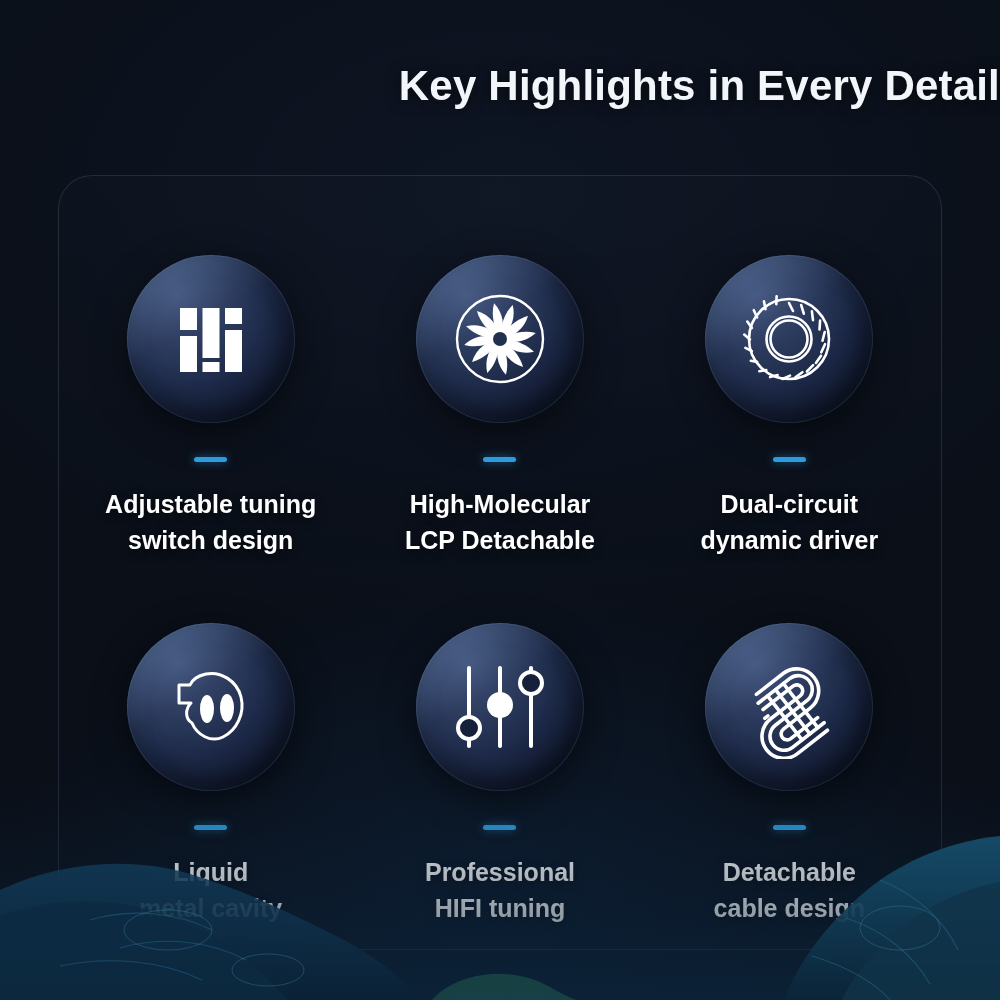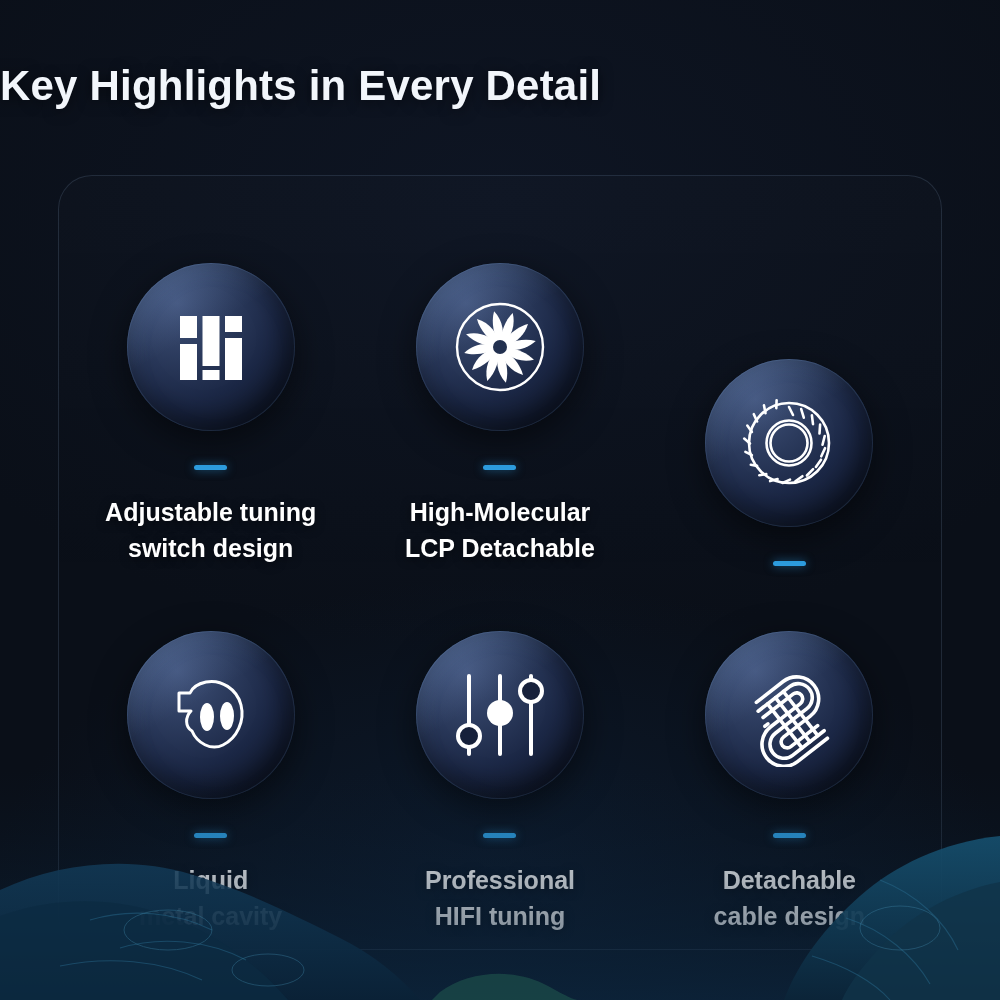--- a/index.html
+++ b/index.html
@@ -21,21 +21,21 @@
     overflow:hidden;
   }
 
   
   .terrain { position:absolute; left:0; bottom:0; width:1000px; height:230px; }
   .terrain svg { display:block; width:1000px; height:230px; }
 
   
   .title {
     position:absolute; top:62px; left:0; width:1000px;
-    text-align:left;
+    text-align:right;
     font-size:42px; font-weight:bold;
     letter-spacing:.2px;
     color:#f2f6fb;
     text-shadow:0 2px 14px rgba(0,0,0,.55);
   }
 
   
   .panel {
     position:absolute;
     left:58px; top:175px;
@@ -51,21 +51,21 @@
     left:58px; top:175px;
     width:884px; height:775px;
     display:grid;
     grid-template-columns:repeat(3, 1fr);
     grid-template-rows:repeat(2, 1fr);
     padding:22px 8px 16px;
   }
 
   .cell {
     display:flex; flex-direction:column;
-    align-items:center; justify-content:flex-end;
+    align-items:center; justify-content:center;
     padding-top:50px;
   }
 
   .badge {
     position:relative;
     width:168px; height:168px;
     border-radius:50%;
     background:
       radial-gradient(circle at 30% 24%, #40527a 0%, #2b3a5c 32%, #1b2745 58%, #121b31 80%, #0e1527 100%);
     box-shadow:
@@ -183,20 +183,22 @@
               <line x1="18.1" y1="28.5" x2="14.8" y2="21.2"></line>
               <line x1="26.5" y1="20.2" x2="25" y2="12.4"></line>
               <line x1="37.3" y1="15.1" x2="37.6" y2="7.2"></line>
             </g>
             <circle cx="50" cy="50" r="22.5" stroke-width="2.6"></circle>
             <circle cx="50" cy="50" r="18.5" stroke-width="2.6"></circle>
           </svg>
         </span>
       </div>
       <div class="divider"></div>
+      <div class="label">Dual-circuit
+dynamic driver</div>
     </div>
 
     <div class="cell">
       <div class="badge">
         <span>
           <svg width="100" height="100" viewBox="0 0 100 100" fill="none" stroke="#ffffff" stroke-width="3" stroke-linejoin="round" stroke-linecap="round">
             <path d="M29 28 L18 28 L18 46 L30 46
                      C 24 52, 24 62, 31 66
                      C 36 78, 50 86, 62 80
                      C 76 73, 84 56, 80 40

